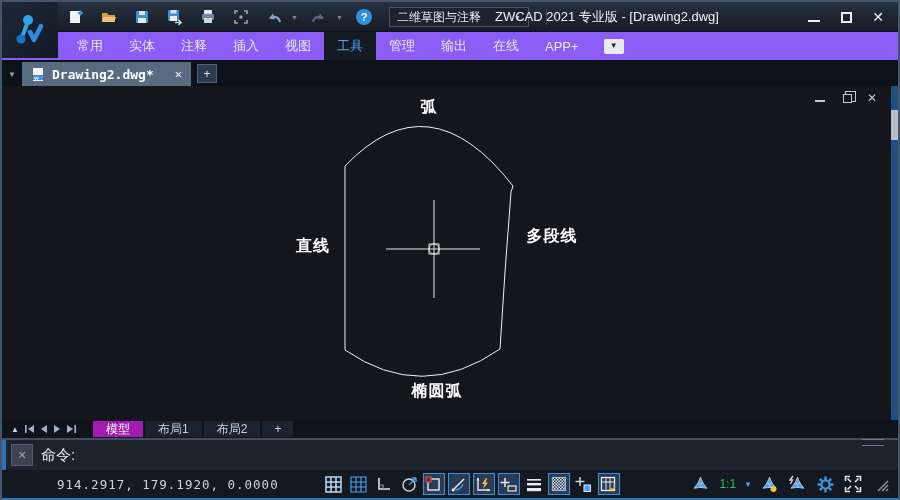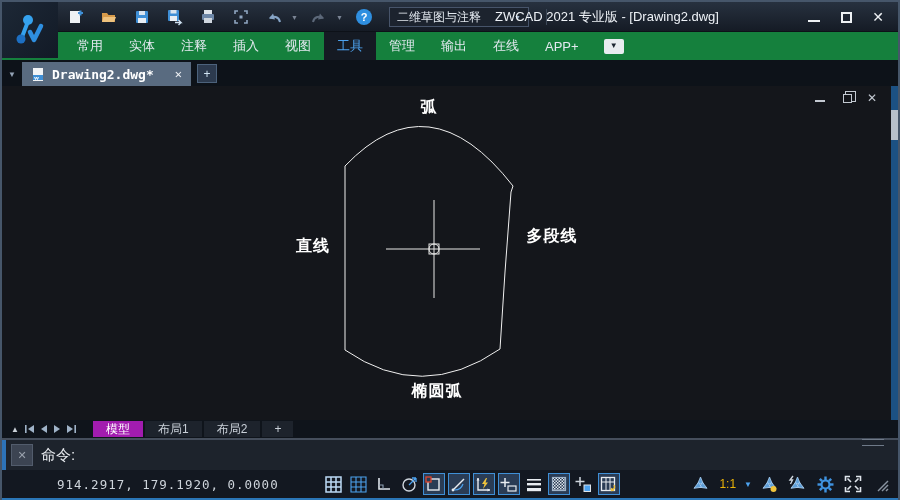--- a/index.html
+++ b/index.html
@@ -21,21 +21,21 @@
   .tb-sep { width:1px; height:16px; background:#3c4858; margin-left:8px; }
   .title-text { position:absolute; left:493px; top:0; height:30px; display:flex; align-items:center;
       color:#eef2f7; font-size:13px; white-space:nowrap; }
   .win-btns { position:absolute; right:8px; top:0; height:30px; display:flex; align-items:center; gap:8px; }
   .win-btn { width:24px; height:22px; display:flex; align-items:center; justify-content:center; color:#eef1f4; }
   .min-bar { width:12px; height:2px; background:#eef1f4; margin-top:8px; }
   .max-box { width:11px; height:11px; border:2px solid #eef1f4; }
   .close-x { font-size:14px; line-height:1; }
 
   
-  .ribbon { position:absolute; left:0; top:30px; width:100%; height:28px; background:#15803d;
+  .ribbon { position:absolute; left:0; top:30px; width:100%; height:28px; background:#8b5cf6;
       display:flex; align-items:stretch; padding-left:62px; }
   .rtab { display:flex; align-items:center; padding:0 13px; color:#e3e9f0; font-size:13px; cursor:default; }
   .rtab.active { background:#151a23; color:#4da3f0; }
   .ribbon-collapse { align-self:center; margin-left:12px; width:20px; height:15px; background:#e8ecf0;
       border-radius:2px; display:flex; align-items:center; justify-content:center; }
   .ribbon-collapse .dk { color:#1b2430; font-size:8px; line-height:1; }
 
   
   .docbar { position:absolute; left:0; top:58px; width:100%; height:26px; background:#0d1219;
       display:flex; align-items:flex-end; }
@@ -87,21 +87,21 @@
   
   .statusbar { position:absolute; left:0; top:468px; width:100%; height:28px; background:#131821;
       display:flex; align-items:center; }
   .coords { margin-left:55px; color:#ced4db; font-family:"DejaVu Sans Mono",monospace;
       font-size:12.5px; letter-spacing:1px; white-space:nowrap; }
   .sgroup { display:flex; align-items:center; gap:3px; margin-left:44px; }
   .sicon { width:22px; height:22px; display:flex; align-items:center; justify-content:center; }
   .sbox { width:22px; height:22px; display:flex; align-items:center; justify-content:center;
       border:1px solid #3f8fd6; background:#2a3c55; }
   .rgroup { display:flex; align-items:center; gap:6px; margin-left:auto; margin-right:6px; }
-  .scale-txt { color:#eab308; font-size:12px; margin:0 2px; }
+  .scale-txt { color:#22c55e; font-size:12px; margin:0 2px; }
   .scale-caret { color:#4da3f0; font-size:8px; }
   .bottom-strip { position:absolute; left:0; top:496px; width:100%; height:4px; background:#2b77b8; }
 </style>
 </head>
 <body>
 
 <div class="app">
 
   <div class="titlebar">
     <div class="qat">

